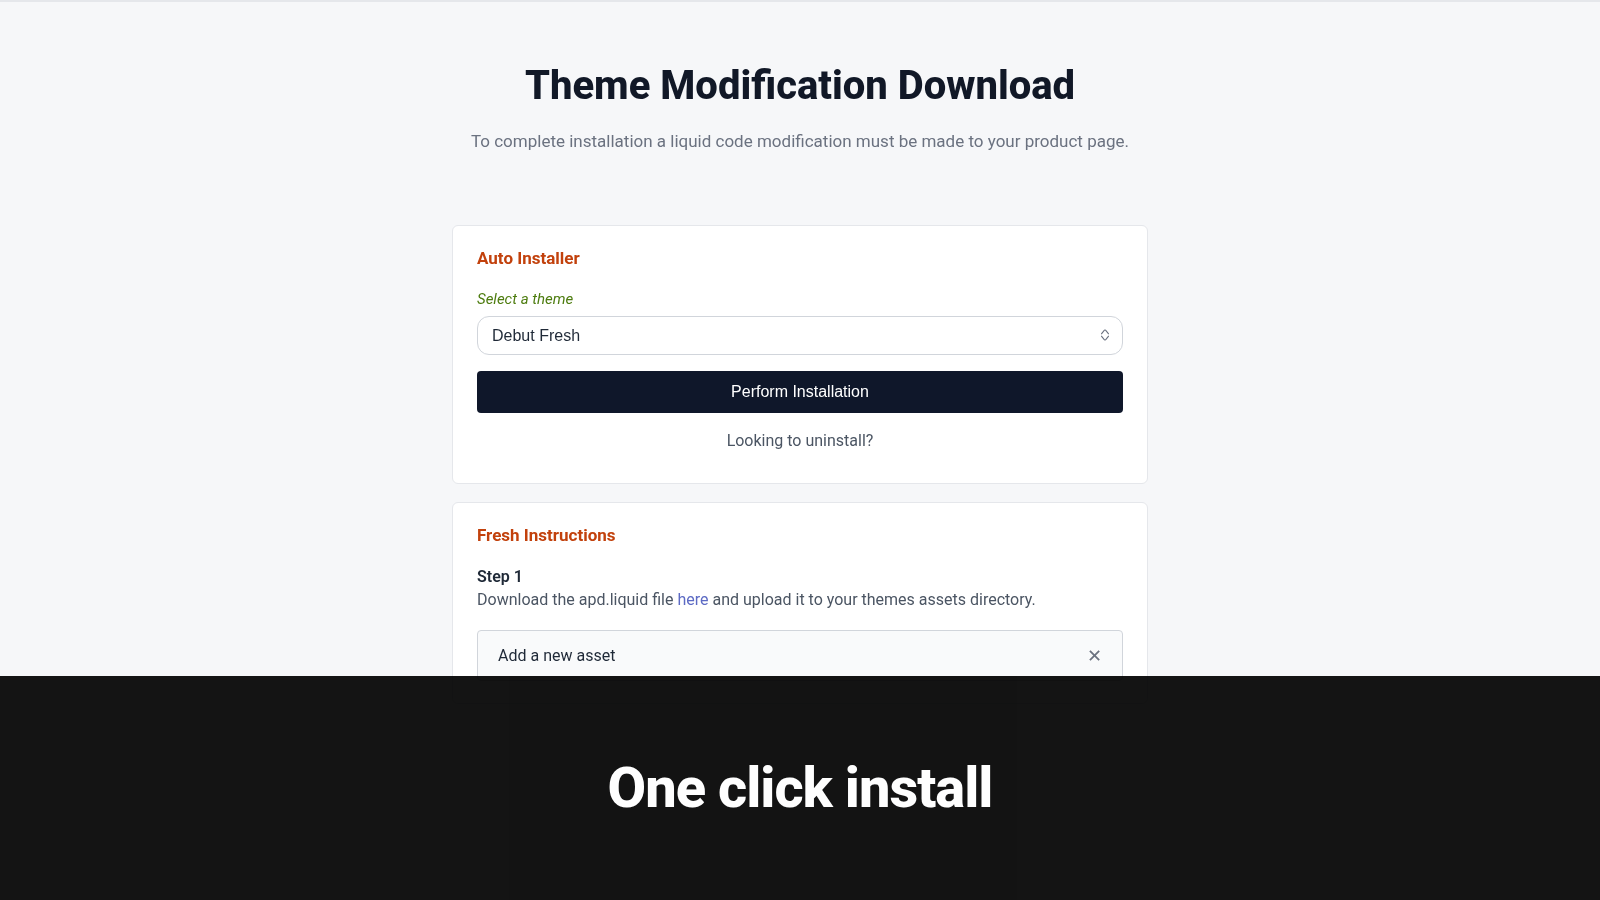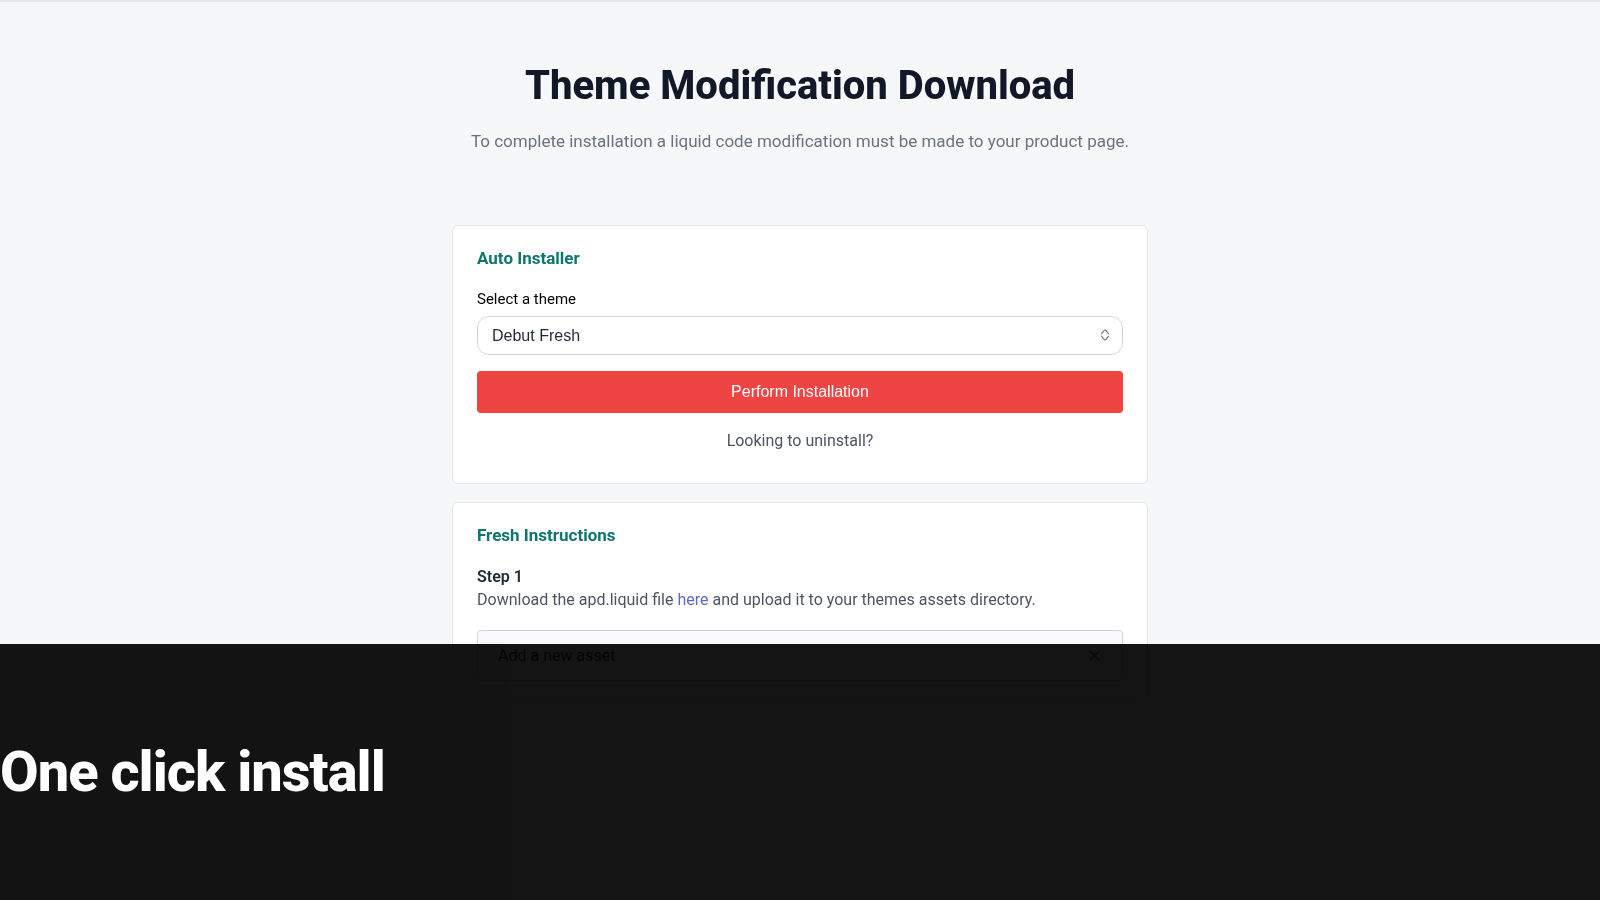--- a/index.html
+++ b/index.html
@@ -41,42 +41,43 @@
       background: #ffffff;
       border: 1px solid #e5e7eb;
       border-radius: 6px;
       padding: 22px 24px;
       margin: 0 auto 18px;
       max-width: 696px;
     }
     .card-title {
       font-size: 17px;
       font-weight: 700;
-      color: #0f766e;
+      color: #c2410c;
       margin-bottom: 8px;
     }
     .card-text {
       font-size: 16px;
       color: #4b5563;
       line-height: 1.5;
       margin-bottom: 14px;
     }
     .note-label {
       font-weight: 700;
       color: #1f2937;
     }
     .form-group {
       margin-top: 22px;
       margin-bottom: 16px;
     }
     .form-label {
       display: block;
       font-size: 15px;
-      color: #000000;
+      color: #4d7c0f;
       margin-bottom: 8px;
+      font-style: italic;
     }
     .select-wrapper {
       position: relative;
     }
     .select-field {
       width: 100%;
       padding: 10px 14px;
       font-size: 16px;
       border: 1px solid #d1d5db;
       border-radius: 12px;
@@ -98,21 +99,21 @@
     .select-arrows svg {
       width: 8px;
       height: 5px;
     }
     .primary-button {
       width: 100%;
       padding: 12px;
       font-size: 16px;
       font-weight: 500;
       color: #ffffff;
-      background-color: #ef4444;
+      background-color: #0f172a;
       border: none;
       border-radius: 4px;
       cursor: pointer;
       margin-bottom: 18px;
     }
     .uninstall-link {
       text-align: center;
       font-size: 16px;
       color: #4b5563;
       cursor: pointer;
@@ -152,25 +153,25 @@
       font-size: 18px;
       color: #6b7280;
       cursor: pointer;
       font-weight: 400;
     }
     .bottom-banner {
       position: absolute;
       bottom: 0;
       left: 0;
       right: 0;
-      height: 256px;
+      height: 224px;
       background-color: #000000;
       display: flex;
       align-items: center;
-      justify-content: flex-start;
+      justify-content: center;
       opacity: 0.92;
       margin-top: 25px;
     }
     .bottom-banner-text {
       color: #ffffff;
       font-size: 56px;
       font-weight: 800;
       letter-spacing: -1px;
     }
   </style>

